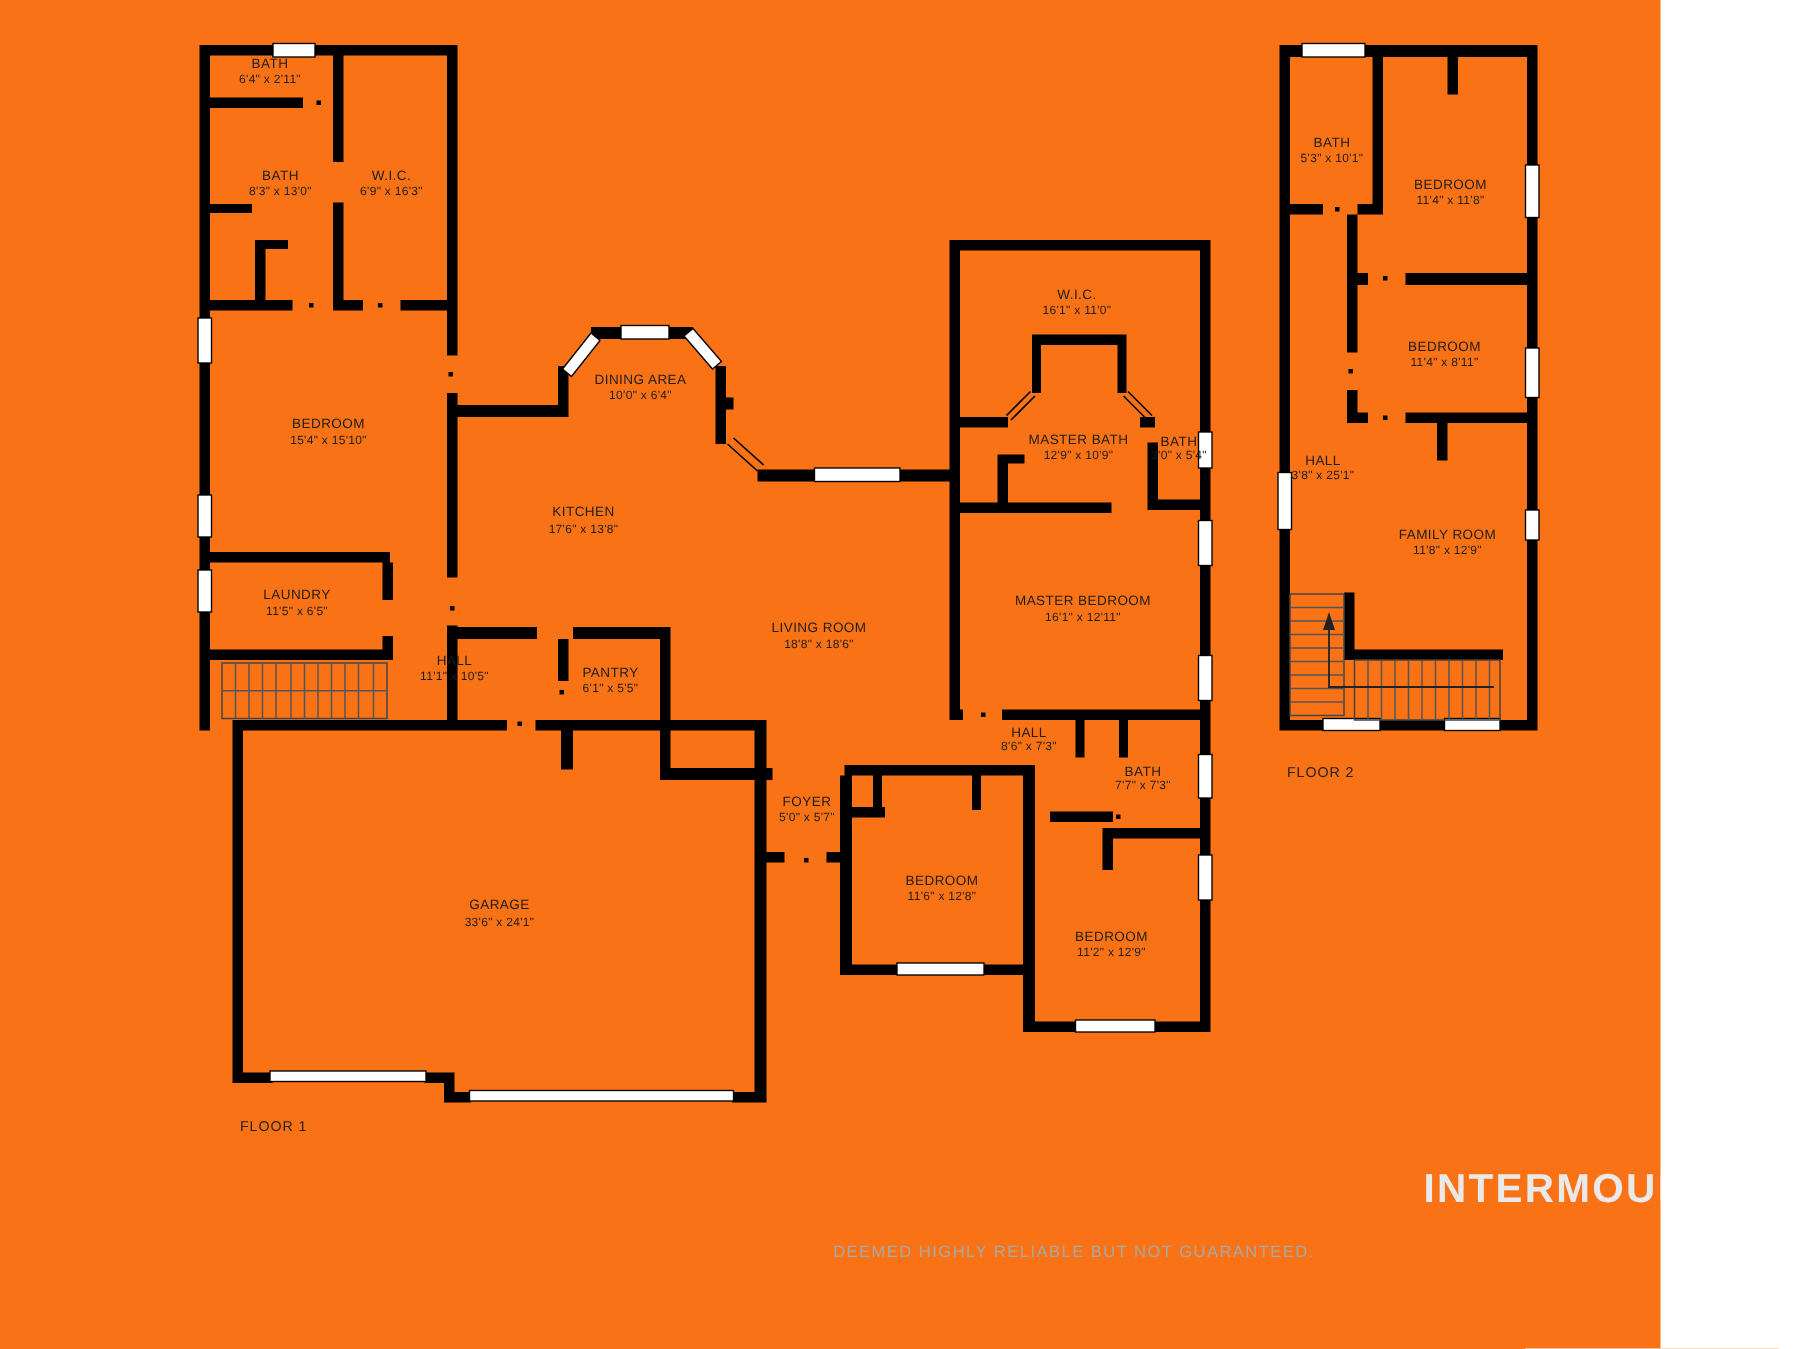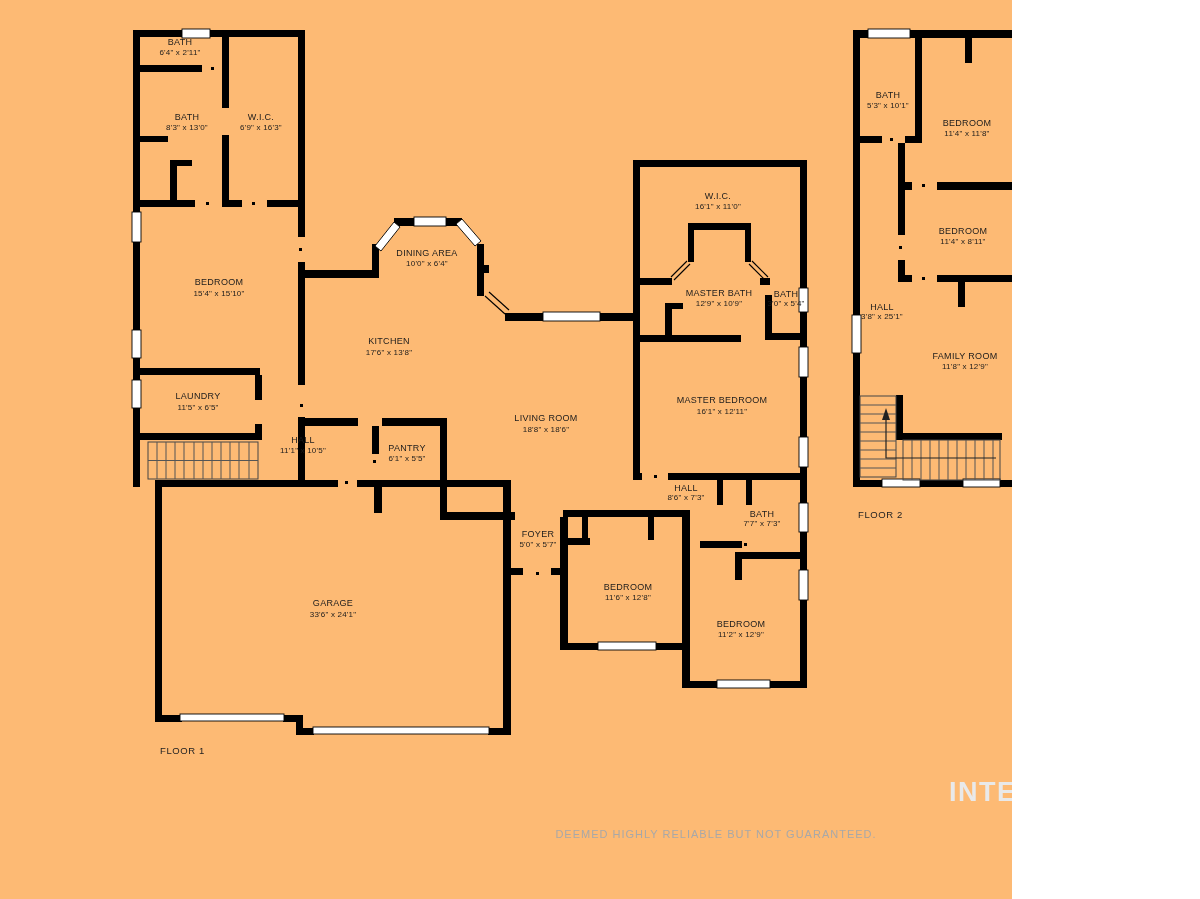--- a/index.html
+++ b/index.html
@@ -1,16 +1,16 @@
 <!DOCTYPE html>
 <html><head>
 <meta charset="utf-8">
 <style>
   html,body{margin:0;padding:0;background:#ffffff;}
-  .page{position:relative;width:1012px;height:899px;background:#fdba74;overflow:hidden;
+  .page{position:relative;width:1107px;height:899px;background:#f97316;overflow:hidden;
         font-family:"Liberation Sans",sans-serif;}
   svg{display:block;}
   .rn{font-family:"Liberation Sans",sans-serif;font-size:9px;letter-spacing:.3px;fill:#1c1c1c;text-anchor:middle;}
   .rd{font-family:"Liberation Sans",sans-serif;font-size:8px;letter-spacing:.2px;fill:#1c1c1c;text-anchor:middle;}
   .fl{font-family:"Liberation Sans",sans-serif;font-size:9.5px;letter-spacing:.6px;fill:#222;}
   .disc{font-family:"Liberation Sans",sans-serif;font-size:11px;letter-spacing:1px;fill:#a8a8a8;text-anchor:middle;}
   .wm{font-family:"Liberation Sans",sans-serif;font-size:27px;font-weight:bold;letter-spacing:1.5px;fill:#e9e9e9;text-anchor:end;}
   .win{fill:#ffffff;stroke:#000;stroke-width:0.9;}
   .stair{stroke:#555;stroke-width:1;fill:none;}
   .stairbox{stroke:#444;stroke-width:1;fill:none;}

